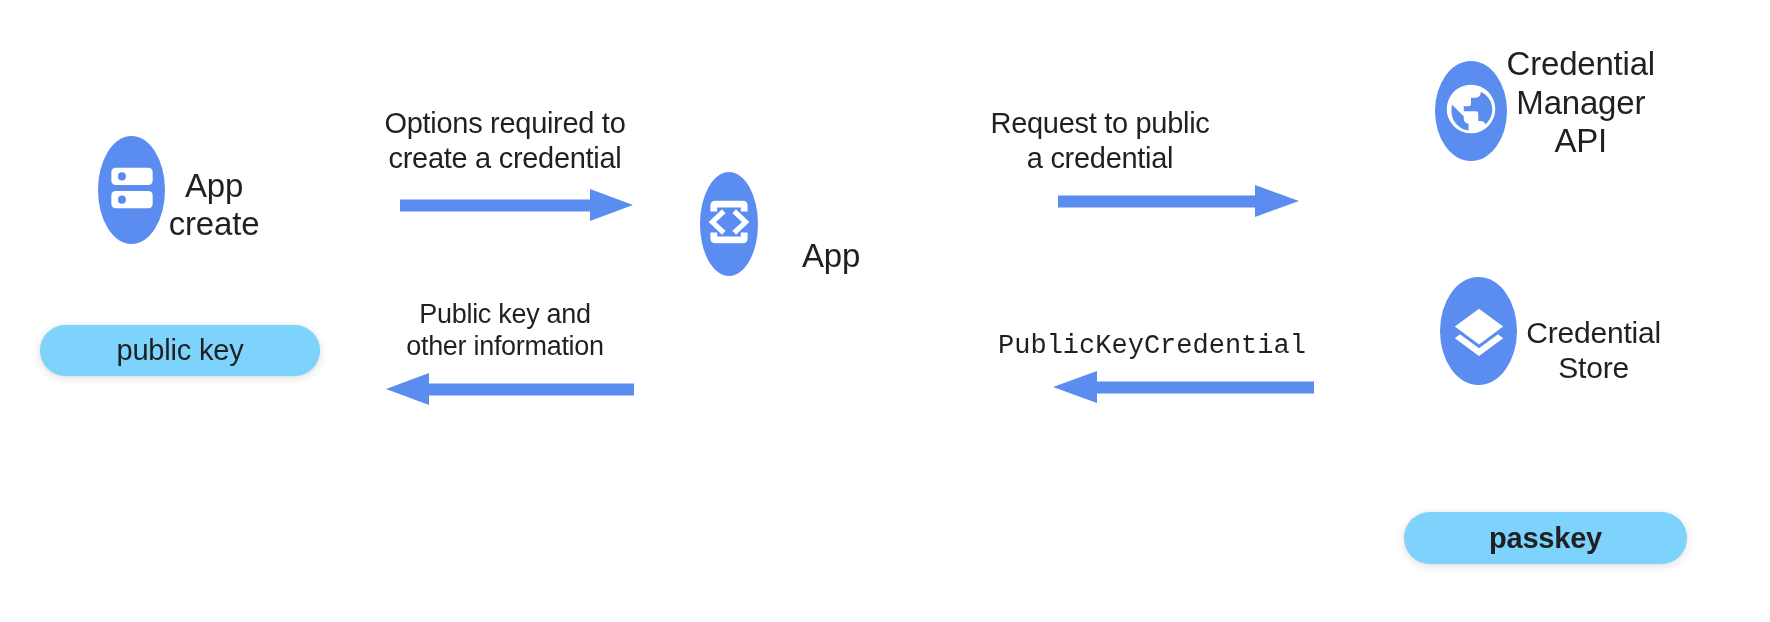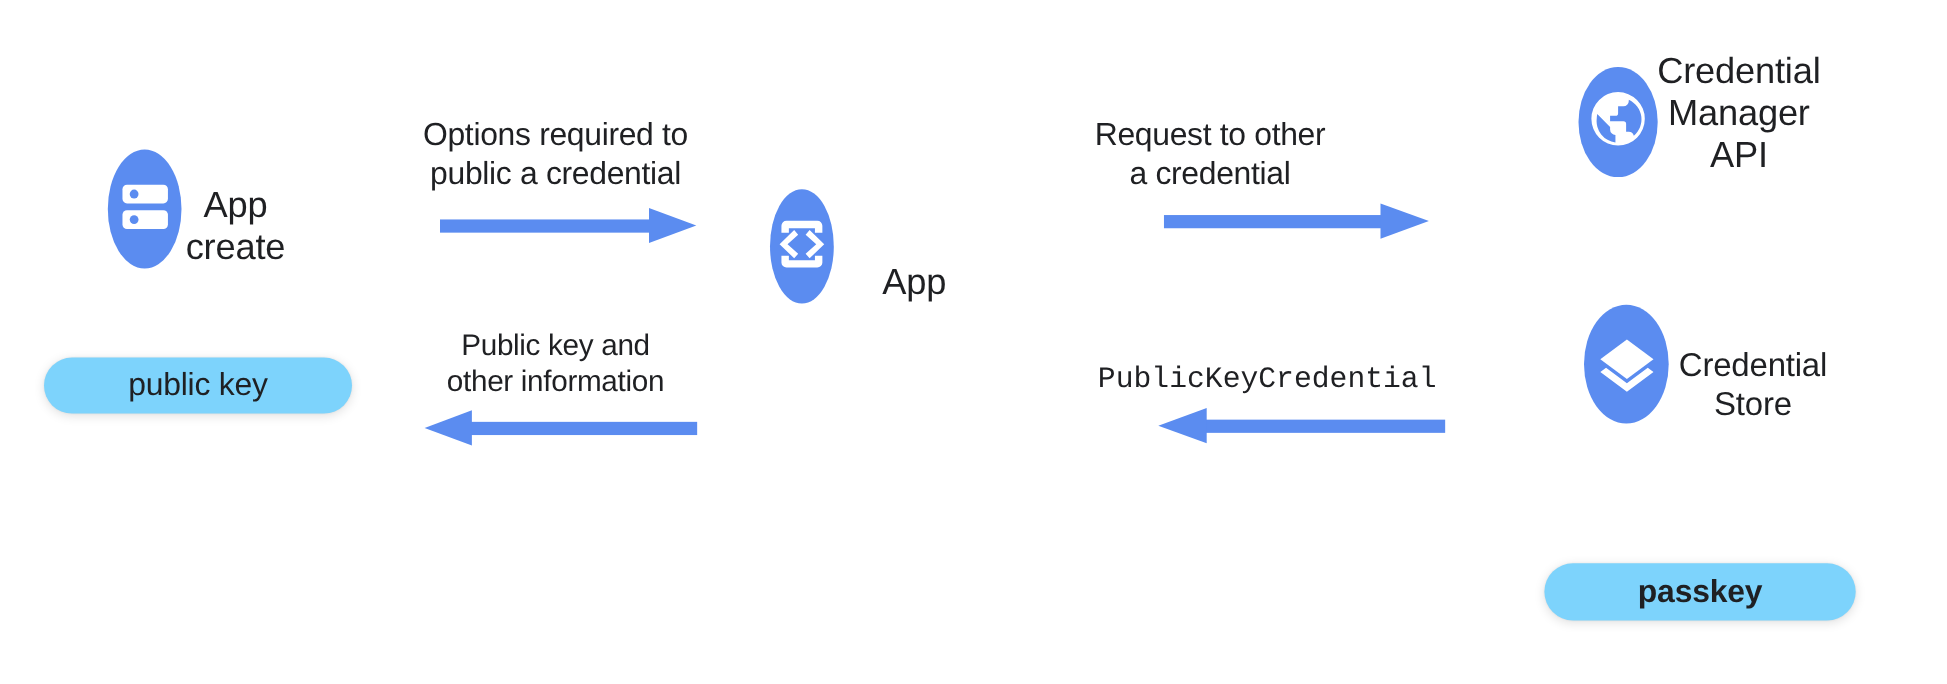--- a/index.html
+++ b/index.html
@@ -157,24 +157,24 @@
         </svg>
       </span>
     </div>
     <div class="node-label">Credential Store</div>
   </div>
 
   <div class="pill" id="pill-public-key">public key</div>
   <div class="pill" id="pill-passkey">passkey</div>
 
   <div class="arrow-label" id="label-top-left">Options required to
-public a credential</div>
+create a credential</div>
   <div class="arrow-label" id="label-bottom-left">Public key and
 other information</div>
-  <div class="arrow-label" id="label-top-right">Request to other
+  <div class="arrow-label" id="label-top-right">Request to public
 a credential</div>
   <div class="arrow-label mono" id="label-bottom-right">PublicKeyCredential</div>
 
   <svg class="arrow" id="arrow-1" width="234" height="34" viewBox="0 0 234 34">
     <rect x="0" y="11.5" width="198" height="12" fill="#5b8cf0"></rect>
     <path d="M190 1 L233 17 L190 33 Z" fill="#5b8cf0"></path>
   </svg>
 
   <svg class="arrow" id="arrow-2" width="256" height="34" viewBox="0 0 256 34">
     <rect x="43" y="11.5" width="213" height="12" fill="#5b8cf0"></rect>

